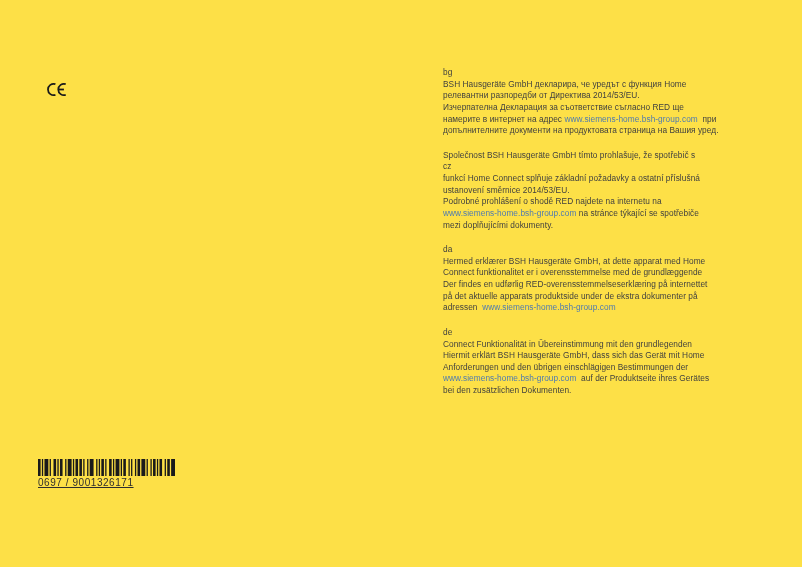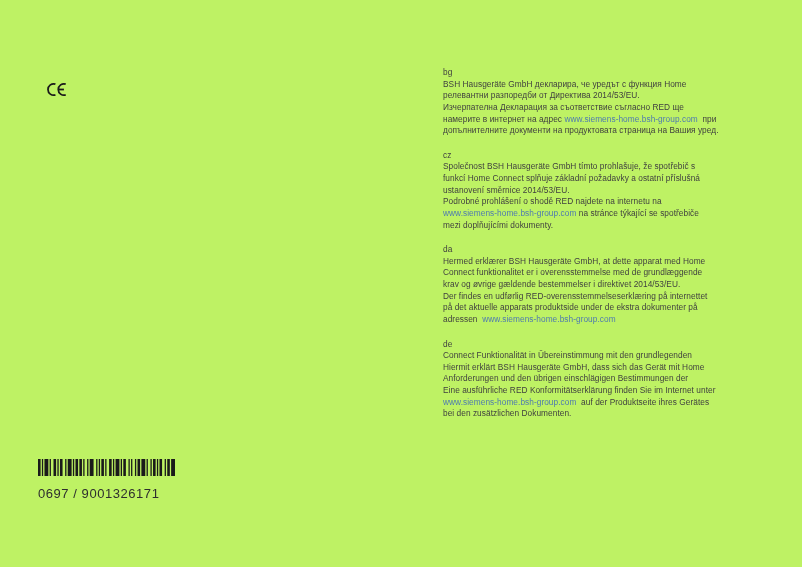--- a/index.html
+++ b/index.html
@@ -1,20 +1,20 @@
 <!DOCTYPE html>
 <html><head>
 <meta charset="utf-8">
 <style>
   html, body { margin: 0; padding: 0; background: #ffffff; }
   .page {
     position: relative;
     width: 802px;
     height: 567px;
-    background: #bef264;
+    background: #fde047;
     overflow: hidden;
     font-family: "Liberation Sans", "DejaVu Sans", sans-serif;
     color: #3f3f3f;
   }
 
   
   .ce-mark {
     position: absolute;
     left: 45px;
     top: 82px;
@@ -47,26 +47,27 @@
     left: 38px;
     top: 459px;
   }
   .barcode-svg {
     display: block;
     width: 137px;
     height: 17px;
   }
   .barcode-svg rect { fill: #1a1a1a; }
   .barcode-caption {
-    margin-top: 13px;
-    font-size: 13px;
+    margin-top: 2px;
+    font-size: 10px;
     line-height: 10px;
     letter-spacing: 0.55px;
     color: #2e2e2e;
     white-space: pre;
+    text-decoration: underline;
   }
 </style>
 </head>
 <body>
 
 <div class="page">
 
   <svg class="ce-mark" viewBox="0 0 35 21" aria-label="CE">
     <path d="M 15.2 2.6 A 8.3 8.3 0 1 0 15.2 18.4"></path>
     <path d="M 30.2 2.6 A 8.3 8.3 0 1 0 30.2 18.4"></path>
@@ -78,45 +79,43 @@
     <div class="block">
       <div class="line lang">bg</div>
       <div class="line">BSH Hausgeräte GmbH декларира, че уредът с функция Home</div>
       <div class="line">релевантни разпоредби от Директива 2014/53/EU.</div>
       <div class="line">Изчерпателна Декларация за съответствие съгласно RED ще</div>
       <div class="line"><span>намерите в интернет на адрес </span><a class="link">www.siemens-home.bsh-group.com</a><span>  при</span></div>
       <div class="line">допълнителните документи на продуктовата страница на Вашия уред.</div>
     </div>
 
     <div class="block">
+      <div class="line">Společnost BSH Hausgeräte GmbH tímto prohlašuje, že spotřebič s</div>
       <div class="line lang">cz</div>
-      <div class="line">Společnost BSH Hausgeräte GmbH tímto prohlašuje, že spotřebič s</div>
       <div class="line">funkcí Home Connect splňuje základní požadavky a ostatní příslušná</div>
       <div class="line">ustanovení směrnice 2014/53/EU.</div>
       <div class="line">Podrobné prohlášení o shodě RED najdete na internetu na</div>
       <div class="line"><a class="link">www.siemens-home.bsh-group.com</a><span> na stránce týkající se spotřebiče</span></div>
       <div class="line">mezi doplňujícími dokumenty.</div>
     </div>
 
     <div class="block">
       <div class="line lang">da</div>
       <div class="line">Hermed erklærer BSH Hausgeräte GmbH, at dette apparat med Home</div>
       <div class="line">Connect funktionalitet er i overensstemmelse med de grundlæggende</div>
-      <div class="line">krav og øvrige gældende bestemmelser i direktivet 2014/53/EU.</div>
       <div class="line">Der findes en udførlig RED-overensstemmelseserklæring på internettet</div>
       <div class="line">på det aktuelle apparats produktside under de ekstra dokumenter på</div>
       <div class="line"><span>adressen  </span><a class="link">www.siemens-home.bsh-group.com</a></div>
     </div>
 
     <div class="block">
       <div class="line lang">de</div>
       <div class="line">Connect Funktionalität in Übereinstimmung mit den grundlegenden</div>
       <div class="line">Hiermit erklärt BSH Hausgeräte GmbH, dass sich das Gerät mit Home</div>
       <div class="line">Anforderungen und den übrigen einschlägigen Bestimmungen der</div>
-      <div class="line">Eine ausführliche RED Konformitätserklärung finden Sie im Internet unter</div>
       <div class="line"><a class="link">www.siemens-home.bsh-group.com</a><span>  auf der Produktseite ihres Gerätes</span></div>
       <div class="line">bei den zusätzlichen Dokumenten.</div>
     </div>
 
   </div>
 
   <div class="barcode-wrap">
     <svg id="barcode-svg-el" class="barcode-svg" preserveAspectRatio="none" viewBox="0 0 106 17">
         <rect x="0" y="0" width="2" height="17"></rect>
         <rect x="3" y="0" width="1" height="17"></rect>

